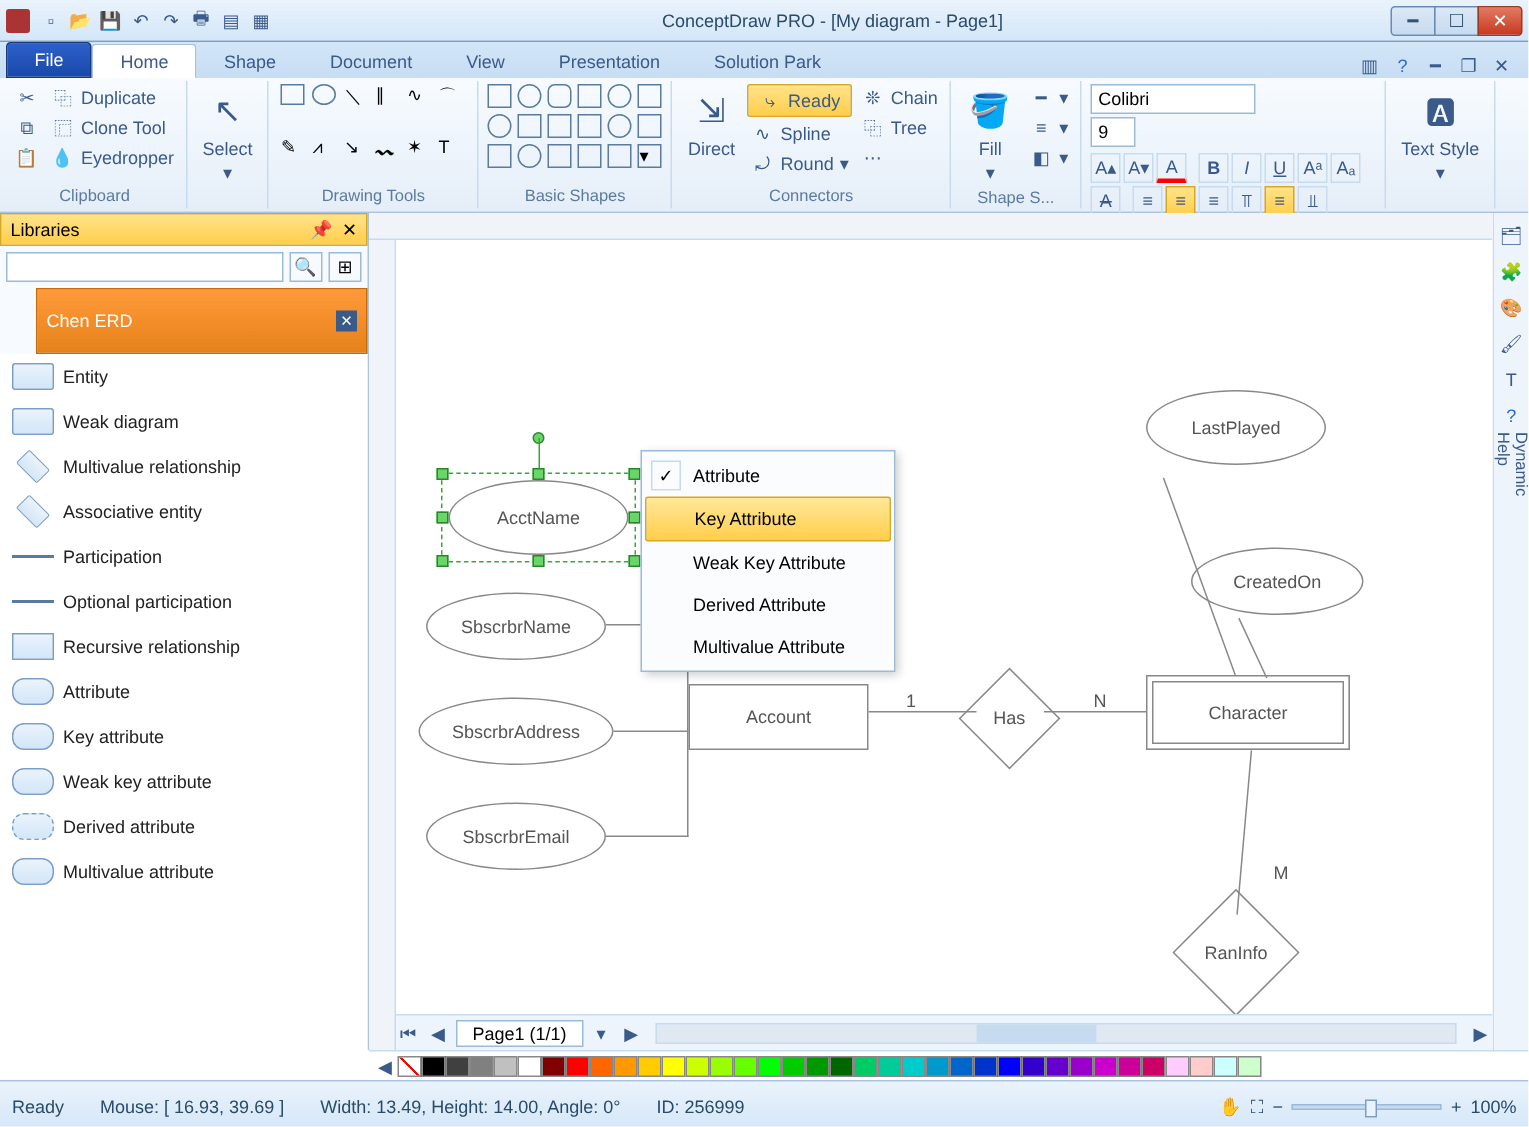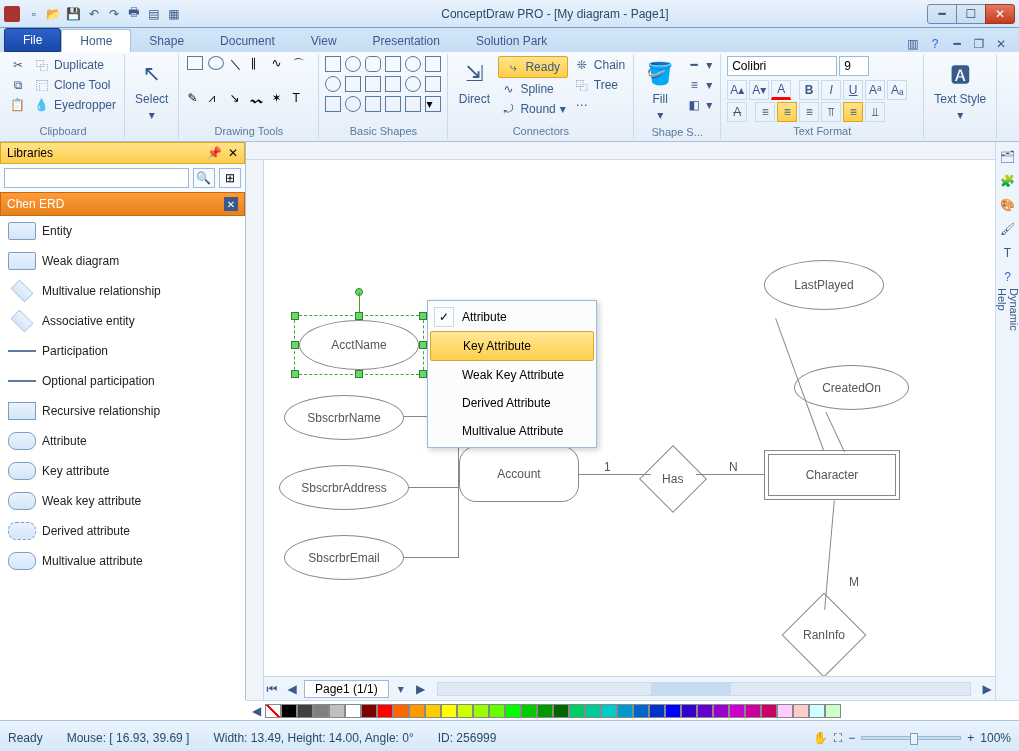--- a/index.html
+++ b/index.html
@@ -31,37 +31,37 @@
 .group .glabel { font-size:11px; color:#5a7aa0; text-align:center; margin-top:2px; }
 .bigbtn { display:flex; flex-direction:column; align-items:center; padding:2px 4px; color:#3a5a8a; gap:2px; }
 .bigbtn .ico { width:32px; height:32px; display:flex; align-items:center; justify-content:center; font-size:22px; }
 .smallrow { display:flex; flex-direction:column; gap:2px; }
 .smallbtn { display:flex; align-items:center; gap:4px; color:#3a5a8a; padding:1px 2px; }
 .smallbtn .ico { width:16px; height:16px; display:inline-flex; align-items:center; justify-content:center; }
 .smart { background:linear-gradient(#ffe38a,#ffce4a); border:1px solid #d6a828; padding:2px 6px; border-radius:2px; }
 .shapegrid { display:grid; grid-template-columns:repeat(6,16px); grid-auto-rows:16px; gap:4px; }
 .shapegrid span { border:1px solid #5a7aa0; display:inline-block; }
 .shapegrid .circ{border-radius:50%;}
-.fontbox { display:flex; gap:2px; }
+.fontbox { display:flex; gap:2px;flex-direction:column; }
 .fontbox input { border:1px solid #9abad8; height:20px; padding:0 4px; }
 .txtfmt { display:flex; gap:2px; flex-wrap:wrap; width:190px; }
 .txtfmt span { width:20px; height:20px; border:1px solid #c7dbf0; display:inline-flex; align-items:center; justify-content:center; color:#3a5a8a; }
 .txtfmt .hl{background:linear-gradient(#ffe38a,#ffce4a);border-color:#d6a828;}
 
 
 .mainrow { display:flex; height:558px; }
 
 
 .libpanel { width:246px; border-right:1px solid #aac2de; display:flex; flex-direction:column; background:#f7fbff; }
 .libhead { background:linear-gradient(#ffe38a,#ffce4a); border:1px solid #d6a828; padding:3px 6px; display:flex; align-items:center; }
 .libhead .pin { margin-left:auto; }
 .libsearch { padding:4px; display:flex; gap:4px; }
 .libsearch input { flex:1; border:1px solid #9abad8; height:20px; padding:0 4px;}
 .libsearch span{width:22px;height:20px;border:1px solid #9abad8;display:inline-flex;align-items:center;justify-content:center;}
-.libcat { background:linear-gradient(#ff9a3a,#e6821a); color:#fff; padding:4px 6px; display:flex; align-items:center; border:1px solid #c66a0a;}
+.libcat { background:linear-gradient(#ff9a3a,#e6821a); color:#fff; padding:14px 6px; display:flex; align-items:center; border:1px solid #c66a0a;margin-left:24px;}
 .libcat .x{margin-left:auto;background:#3a5a8a;color:#fff;width:14px;height:14px;display:inline-flex;align-items:center;justify-content:center;font-size:10px;}
 .liblist { flex:1; overflow:auto; background:#fff;}
 .libitem { display:flex; align-items:center; gap:6px; padding:6px 8px; color:#222; }
 .libitem .thumb { width:28px; height:18px; border:1px solid #7a9ec7; background:linear-gradient(#eaf3fc,#d3e6f8); border-radius:8px; }
 .libitem .thumb.rect{border-radius:2px;}
 .libitem .thumb.diamond{transform:rotate(45deg) scale(.7);border-radius:2px;}
 
 
 .canvaswrap { flex:1; position:relative; background:#fff; display:flex; }
 .canvas { flex:1; position:relative; overflow:hidden; background:#fff; }
@@ -412,21 +412,21 @@
             <div class="h" style="top:calc(50% - 4px);right:-4px;"></div>
           <div class="h" style="left:calc(50% - 4px);top:-28px;border-radius:50%;"></div>
           <div style="position:absolute;left:50%;top:-24px;width:1px;height:20px;background:#3aa63a;"></div>
         </div>
         <div class="node ellipse" style="left:35px;top:160px;width:120px;height:50px;">AcctName</div>
 
         <div class="node ellipse" style="left:20px;top:235px;width:120px;height:45px;">SbscrbrName</div>
         <div class="node ellipse" style="left:15px;top:305px;width:130px;height:45px;">SbscrbrAddress</div>
         <div class="node ellipse" style="left:20px;top:375px;width:120px;height:45px;">SbscrbrEmail</div>
 
-        <div class="node" style="left:195px;top:286px;width:120px;height:56px;border-radius:17px;">Account</div>
+        <div class="node" style="left:195px;top:296px;width:120px;height:44px;">Account</div>
 
         <div class="node diamond" style="left:385px;top:295px;width:48px;height:48px;">
             <span>Has</span>
           </div>
 
         <div class="node dblborder" style="left:500px;top:290px;width:136px;height:50px;">Character</div>
 
         <div class="node ellipse" style="left:500px;top:100px;width:120px;height:50px;">LastPlayed</div>
         <div class="node ellipse" style="left:530px;top:205px;width:115px;height:45px;">CreatedOn</div>
 

